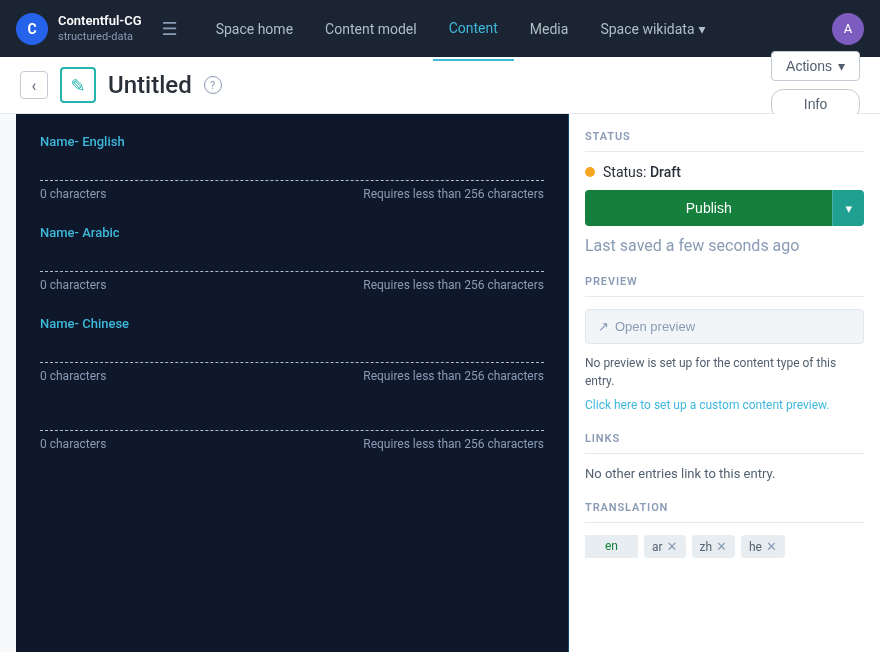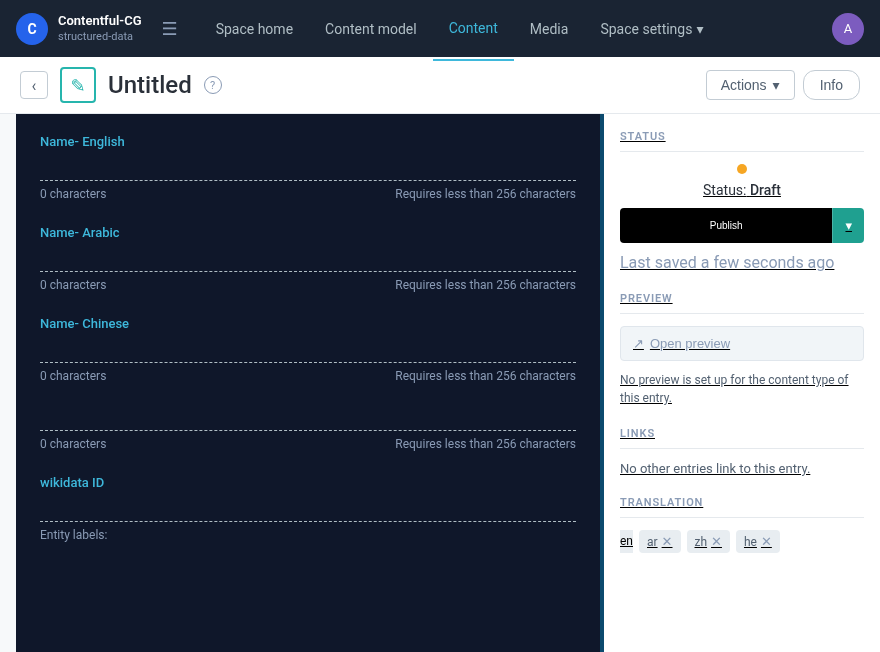--- a/index.html
+++ b/index.html
@@ -123,20 +123,21 @@
       align-items: center;
       justify-content: center;
       color: #8a9bb5;
       font-size: 11px;
       cursor: pointer;
     }
     .header-actions {
       margin-left: auto;
       display: flex;
       gap: 8px;
+      flex-direction: column;
     }
     .btn-actions {
       border: 1px solid #c3ccd4;
       background: white;
       border-radius: 4px;
       padding: 6px 14px;
       font-size: 14px;
       color: #536171;
       cursor: pointer;
       display: flex;
@@ -212,26 +213,25 @@
       min-height: 24px;
     }
     .entity-labels {
       font-size: 12px;
       color: #8a9bb5;
       margin-top: 6px;
     }
 
     
     .sidebar {
-      width: 280px;
+      width: 312px;
       background: white;
-      border-left: 4px solid #0c4a6e;
+      border-left: 1px solid #0c4a6e;
       overflow-y: auto;
       padding: 16px;
-      text-decoration: underline;
     }
 
     .sidebar-section {
       margin-bottom: 20px;
     }
     .sidebar-section-title {
       font-size: 11px;
       font-weight: 600;
       color: #8a9bb5;
       letter-spacing: 0.08em;
@@ -239,21 +239,20 @@
       margin-bottom: 12px;
       padding-bottom: 8px;
       border-bottom: 1px solid #e5e9ed;
     }
 
     .status-row {
       display: flex;
       align-items: center;
       gap: 8px;
       margin-bottom: 10px;
-      flex-direction: column;
     }
     .status-dot {
       width: 10px;
       height: 10px;
       border-radius: 50%;
       background: #f6a623;
       flex-shrink: 0;
     }
     .status-text {
       font-size: 14px;
@@ -262,26 +261,26 @@
     .status-value {
       font-weight: 500;
     }
 
     .publish-btn-wrapper {
       display: flex;
       margin-bottom: 10px;
     }
     .btn-publish {
       flex: 1;
-      background: #000000;
+      background: #15803d;
       color: white;
       border: none;
       border-radius: 4px 0 0 4px;
       padding: 10px 0;
-      font-size: 10px;
+      font-size: 14px;
       font-weight: 500;
       cursor: pointer;
     }
     .btn-publish-arrow {
       background: #1fa090;
       color: white;
       border: none;
       border-radius: 0 4px 4px 0;
       padding: 10px 12px;
       cursor: pointer;
@@ -345,23 +344,23 @@
       gap: 4px;
     }
     .chip-x {
       cursor: pointer;
       color: #8a9bb5;
       font-size: 13px;
     }
     .chip-plain {
       background: #e8edf1;
       border-radius: 0;
-      padding: 4px 0;
-      font-size: 12px;
-      color: #000000;
+      padding: 4px 20px;
+      font-size: 12px;
+      color: #15803d;
     }
 
     ::-webkit-scrollbar { width: 4px; }
     ::-webkit-scrollbar-thumb { background: #c3ccd4; border-radius: 2px; }
   </style>
 </head>
 <body>
 
 <nav class="top-nav">
   <div class="brand">
@@ -371,21 +370,21 @@
       <div class="brand-sub">structured-data</div>
     </div>
     <div class="hamburger">☰</div>
   </div>
   <div class="nav-links">
     <a class="nav-link">Space home</a>
     <a class="nav-link">Content model</a>
     <a class="nav-link active">Content</a>
     <a class="nav-link">Media</a>
     <a class="nav-link nav-link-with-arrow">
-      <span>Space settings</span>
+      <span>Space wikidata</span>
       <span>▾</span>
     </a>
   </div>
   <div class="nav-avatar">A</div>
 </nav>
 
 <header class="secondary-header">
   <div class="back-btn">‹</div>
   <div class="entry-icon-box">✎</div>
   <span class="entry-title">Untitled</span>
@@ -431,25 +430,20 @@
     </div>
 
     <div class="field-section">
       <div class="field-input-area"></div>
       <div class="field-meta">
         <span class="field-chars">0 characters</span>
         <span class="field-limit">Requires less than 256 characters</span>
       </div>
     </div>
 
-    <div class="wikidata-section">
-      <div class="wikidata-label">wikidata ID</div>
-      <div class="wikidata-input-area"></div>
-      <div class="entity-labels">Entity labels:</div>
-    </div>
 
   </div>
 
   <aside class="sidebar">
 
     <div class="sidebar-section">
       <div class="sidebar-section-title">STATUS</div>
       <div class="status-row">
         <div class="status-dot"></div>
         <span class="status-text">
@@ -463,20 +457,21 @@
       <div class="last-saved">Last saved a few seconds ago</div>
     </div>
 
     <div class="sidebar-section preview-section">
       <div class="sidebar-section-title">PREVIEW</div>
       <button class="open-preview-btn">
         <span>↗</span>
         <span>Open preview</span>
       </button>
       <div class="preview-note">No preview is set up for the content type of this entry.</div>
+      <a class="preview-link">Click here to set up a custom content preview.</a>
     </div>
 
     <div class="sidebar-section">
       <div class="sidebar-section-title">LINKS</div>
       <div class="links-note">No other entries link to this entry.</div>
     </div>
 
     <div class="sidebar-section">
       <div class="sidebar-section-title">TRANSLATION</div>
       <div class="translation-chips">

